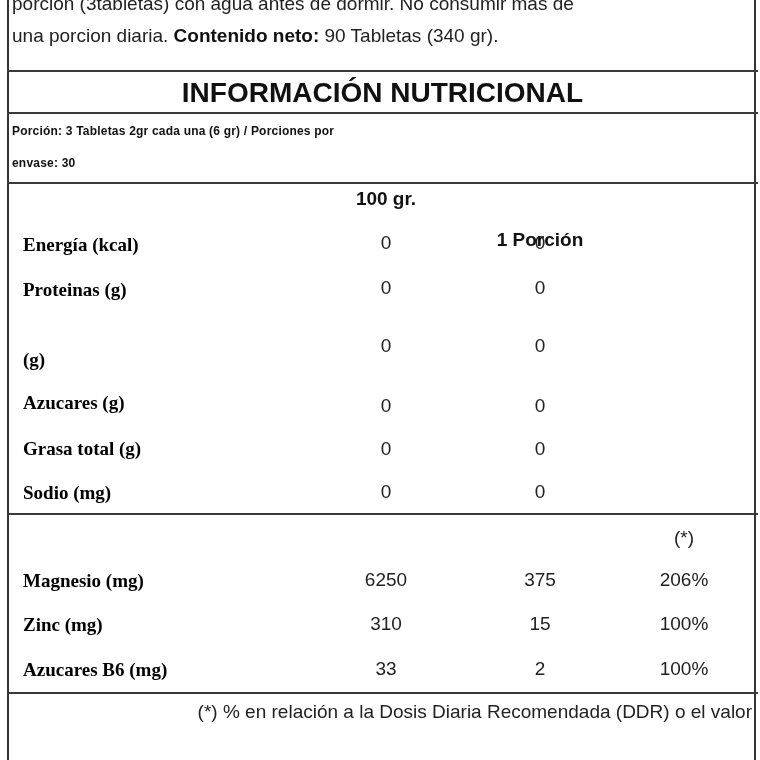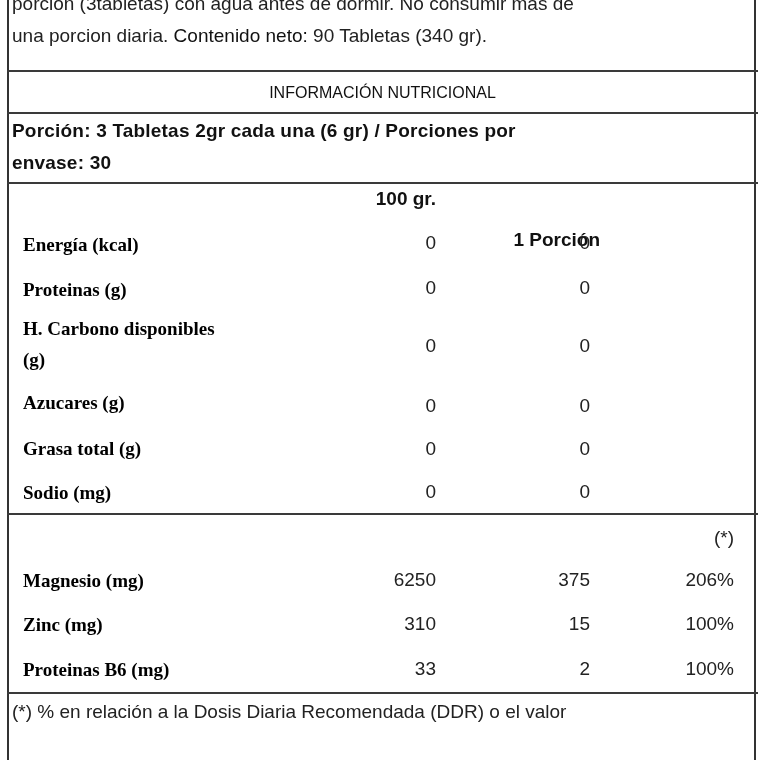--- a/index.html
+++ b/index.html
@@ -2,34 +2,34 @@
 <html><head>
   <meta charset="utf-8">
   <style>
     html, body { margin: 0; padding: 0; background: #ffffff; }
     body { width: 760px; height: 760px; overflow: hidden; position: relative;
            font-family: "Liberation Sans", sans-serif; color: #1a1a1a; }
     .frame { position: absolute; left: 7px; top: -2px; width: 749px; height: 770px;
              border-left: 2px solid #333; border-right: 2px solid #333; box-sizing: border-box; }
     .hline { position: absolute; left: 7px; width: 751px; height: 2px; background: #3a3a3a; }
     .intro { position: absolute; left: 12px; top: -12px; width: 740px; font-size: 19px; line-height: 32px; color: #222; }
-    .intro b { font-weight: normal; color: #111; }
+    .intro b { font-weight: bold; color: #111; }
     .title { position: absolute; left: 7px; width: 751px; top: 74px; height: 38px; text-align: center;
-             font-weight: normal; font-size: 16px; line-height: 38px; color: #111; }
-    .portion { position: absolute; left: 12px; top: 115px; width: 730px; font-weight: bold; font-size: 19px;
+             font-weight: bold; font-size: 28px; line-height: 38px; color: #111; }
+    .portion { position: absolute; left: 12px; top: 115px; width: 730px; font-weight: bold; font-size: 12px;
                line-height: 32px; color: #111; letter-spacing: 0.2px; }
     .row { position: absolute; left: 12px; width: 740px; font-size: 19px; }
     .row .lbl { position: absolute; left: 11px; font-weight: bold; color: #000000; line-height: 31px; font-family: Liberation Serif, serif; }
-    .row .c1, .row .c2, .row .c3 { position: absolute; width: 100px; text-align: right; color: #222; }
+    .row .c1, .row .c2, .row .c3 { position: absolute; width: 100px; text-align: center; color: #222; }
     .row .c1 { left: 324px; }
     .row .c2 { left: 478px; }
     .row .c3 { left: 622px; }
     .hdr .c1, .hdr .c2 { font-weight: bold; color: #111; }
     .hdr .c2 { left: 468px; width: 120px; margin-top: 41px; }
-    .footnote { position: absolute; left: 12px; top: 696px; width: 740px; font-size: 19px; line-height: 32px; color: #222; }
+    .footnote { position: absolute; left: 12px; top: 696px; width: 740px; font-size: 19px; line-height: 32px; color: #222; text-align: right; }
   </style>
 </head>
 <body>
 
 <div class="frame"></div>
 
 <div class="intro">
   <div>porcion (3tabletas) con agua antes de dormir. No consumir más de</div>
   <div>
     <span>una porcion diaria.</span>
@@ -58,21 +58,21 @@
   <span class="c1" style="top:3px">0</span>
   <span class="c2" style="top:3px">0</span>
 </div>
 <div class="row" style="top:274px">
   <span class="lbl">Proteinas (g)</span>
   <span class="c1" style="top:3px">0</span>
   <span class="c2" style="top:3px">0</span>
 </div>
 <div class="row" style="top:313px">
   <span class="lbl">
-    <span>H. Carbono disponibles</span><br>
+    <br>
     <span>(g)</span>
   </span>
   <span class="c1" style="top:22px">0</span>
   <span class="c2" style="top:22px">0</span>
 </div>
 <div class="row" style="top:387px">
   <span class="lbl">Azucares (g)</span>
   <span class="c1" style="top:8px">0</span>
   <span class="c2" style="top:8px">0</span>
 </div>
@@ -98,21 +98,21 @@
   <span class="c2" style="top:4px">375</span>
   <span class="c3" style="top:4px">206%</span>
 </div>
 <div class="row" style="top:609px">
   <span class="lbl">Zinc (mg)</span>
   <span class="c1" style="top:4px">310</span>
   <span class="c2" style="top:4px">15</span>
   <span class="c3" style="top:4px">100%</span>
 </div>
 <div class="row" style="top:654px">
-  <span class="lbl">Proteinas B6 (mg)</span>
+  <span class="lbl">Azucares B6 (mg)</span>
   <span class="c1" style="top:4px">33</span>
   <span class="c2" style="top:4px">2</span>
   <span class="c3" style="top:4px">100%</span>
 </div>
 
 <div class="hline" style="top:692px"></div>
 
 <div class="footnote">
   <div>(*) % en relación a la Dosis Diaria Recomendada (DDR) o el valor</div>
 </div>

